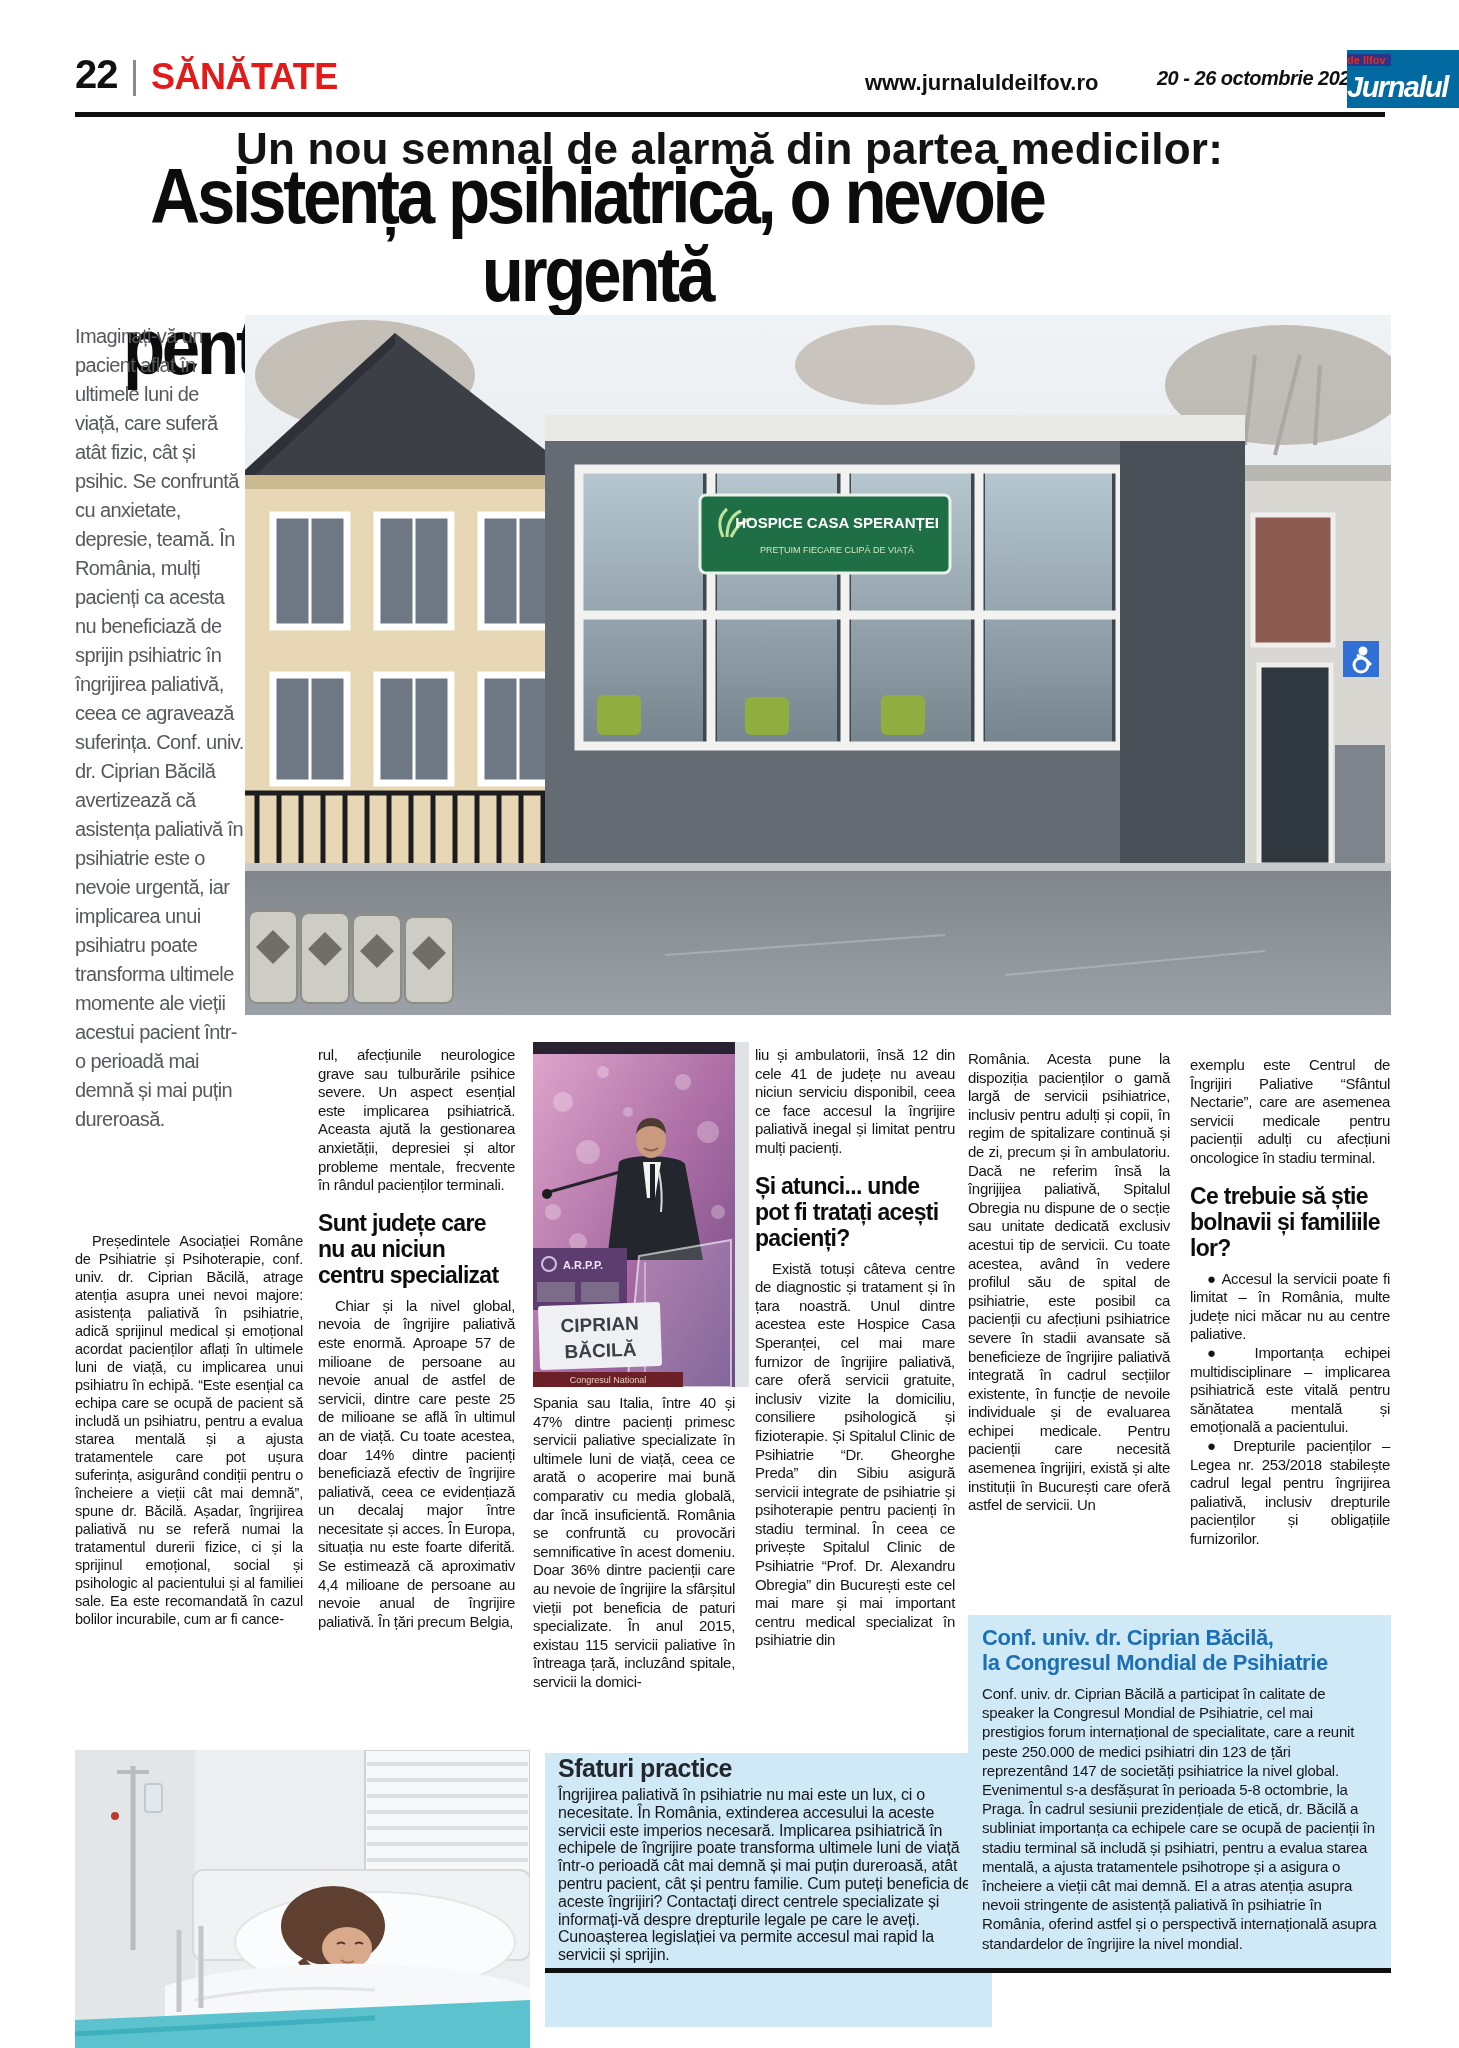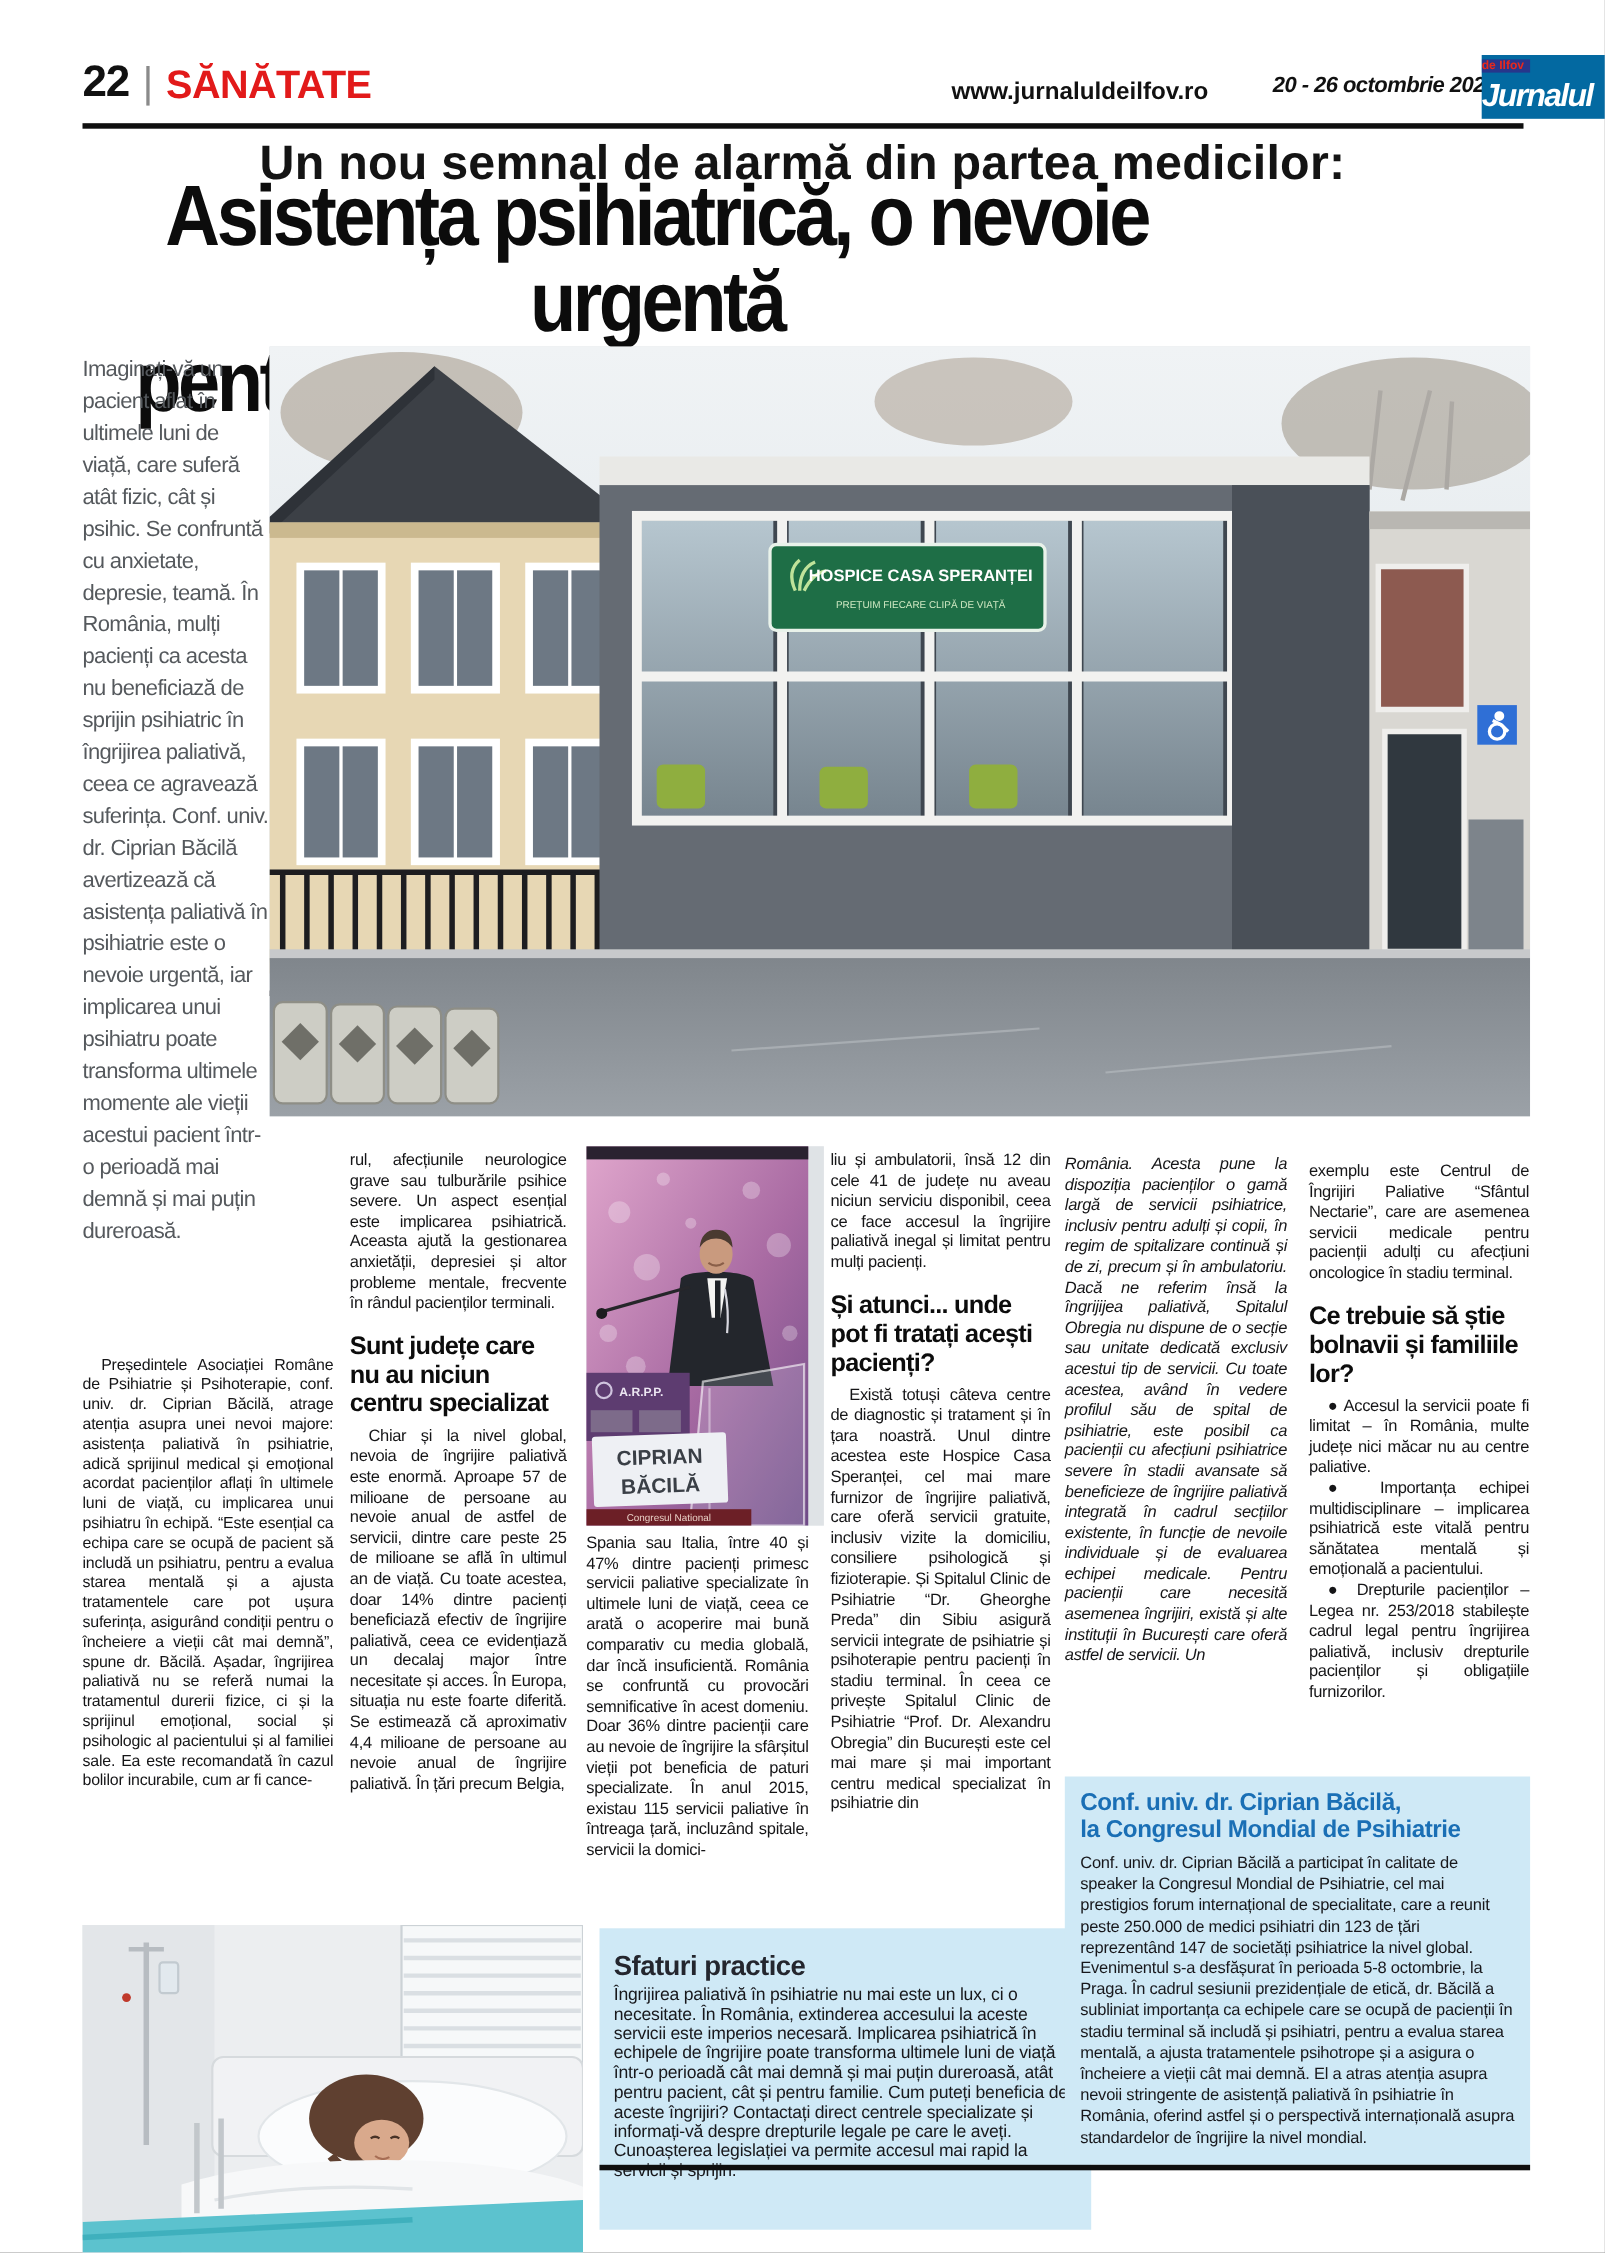--- a/index.html
+++ b/index.html
@@ -30,32 +30,32 @@
   .col1b{position:absolute;left:75px;top:1232px;width:228px;font-size:14.5px;line-height:18px;
         letter-spacing:-0.2px;text-align:justify;color:#151517;}
   .ncol{position:absolute;font-size:15px;line-height:18.6px;letter-spacing:-0.3px;text-align:justify;color:#151517;}
   .ncol p{margin:0;}
   .ind{text-indent:17px;}
   .subhead{font-size:23px;line-height:26px;font-weight:800;letter-spacing:-0.7px;
            margin:15px 0 9px;color:#0c0c0c;text-align:left;}
   #col2{left:318px;top:1046px;width:197px;}
   #col3t{left:533px;top:1394px;width:202px;}
   #col4{left:755px;top:1046px;width:200px;}
-  #col5{left:968px;top:1050px;width:202px;font-style:italic;}
+  #col5{left:968px;top:1050px;width:202px;}
   #col6{left:1190px;top:1056px;width:200px;}
 
   
   .photo{position:absolute;z-index:4;background:#dfe3e6;}
   #building{left:245px;top:315px;width:1146px;height:700px;}
   #podium{left:533px;top:1042px;width:216px;height:345px;}
   #bedphoto{left:75px;top:1750px;width:455px;height:298px;}
 
   
   .bluebox{position:absolute;background:#cfe9f6;z-index:5;box-sizing:border-box;overflow:hidden;}
-  #tips{left:545px;top:1753px;width:447px;height:274px;padding:20px 13px;}
+  #tips{left:545px;top:1753px;width:447px;height:274px;padding:1px 13px;}
   #tips h2{margin:0 0 4px;font-size:25px;line-height:28px;font-weight:800;color:#24262e;letter-spacing:-0.5px;}
   #tips p{margin:0;font-size:16px;line-height:17.8px;letter-spacing:-0.2px;color:#17171b;}
   #congress{left:968px;top:1615px;width:423px;height:353px;padding:10px 14px;}
   #congress h2{margin:0 0 9px;font-size:22px;line-height:25px;font-weight:800;color:#1a6fb5;letter-spacing:-0.4px;}
   #congress p{margin:0;font-size:15px;line-height:19.2px;letter-spacing:-0.2px;color:#17171b;}
   .bottom-rule{left:545px;top:1968px;width:846px;height:5px;background:#0f0f0f;z-index:6;}
 </style>
 </head>
 <body>
 

